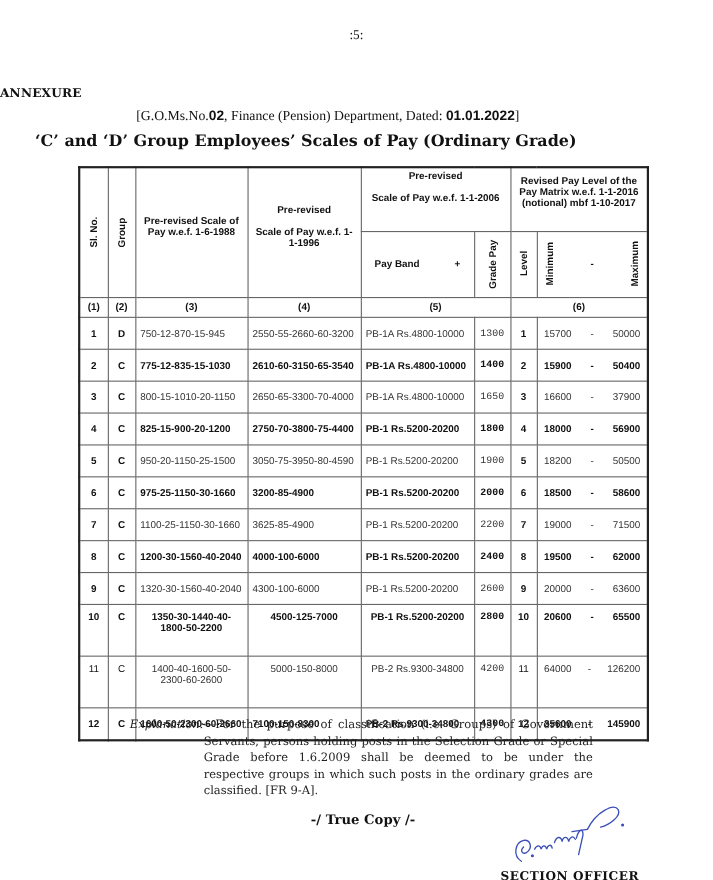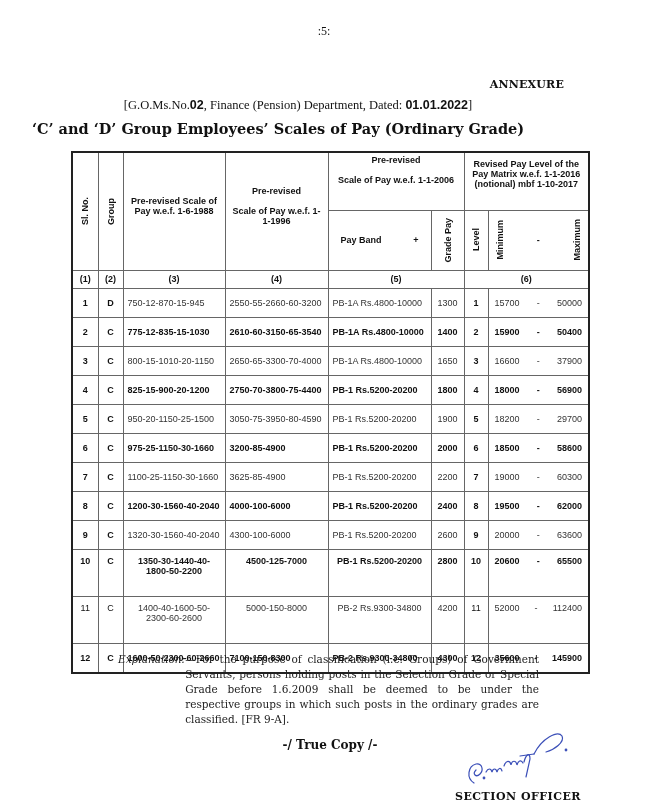--- a/index.html
+++ b/index.html
@@ -1,33 +1,33 @@
 <!DOCTYPE html>
 <html><head>
 <meta charset="utf-8">
 <style>
   html, body { margin: 0; padding: 0; background: #ffffff; }
   body { width: 648px; height: 800px; position: relative; overflow: hidden; color: #111; }
   .page-no { position: absolute; top: 24px; left: 0; width: 648px; text-align: center; font-family: "Liberation Serif", serif; font-size: 12px; }
-  .annexure { position: absolute; top: 78px; left: 0; width: 564px; text-align: right; font-family: "DejaVu Serif", serif; font-weight: bold; font-size: 11px; letter-spacing: 0.2px; }
+  .annexure { position: absolute; top: 78px; left: 0; width: 564px; text-align: left; font-family: "DejaVu Serif", serif; font-weight: bold; font-size: 11px; letter-spacing: 0.2px; }
   .go-ref { position: absolute; top: 98px; left: 0; width: 596px; text-align: center; font-family: "Liberation Serif", serif; font-size: 12.5px; }
   .go-ref b { font-family: "Liberation Sans", sans-serif; font-weight: bold; }
   .doc-title { position: absolute; top: 120px; left: 0; width: 556px; text-align: center; font-family: "DejaVu Serif", serif; font-weight: bold; font-size: 14.5px; }
 
   table.pay { position: absolute; top: 151px; left: 71px; width: 517px; border-collapse: collapse; table-layout: fixed; font-family: "Liberation Sans", sans-serif; font-size: 9px; border: 2px solid #222; }
   table.pay td, table.pay th { border: 1px solid #666; padding: 0 4px; vertical-align: middle; }
   table.pay th { font-weight: bold; font-size: 9px; text-align: center; }
   .vtext { writing-mode: vertical-rl; transform: rotate(180deg); white-space: nowrap; margin: 0 auto; }
   .h-top { height: 58px; }
   .h-sub { height: 60px; }
   .h-num td { height: 17px; text-align: center; font-weight: bold; }
   tr.row td { height: 28px; }
   tr.row.tall td { height: 40px; vertical-align: top; padding-top: 6px; text-align: center; }
   tr.row.bold td { font-weight: bold; }
-  td.c { text-align: center; }
+  td.c { text-align: center; font-family: Liberation Mono, monospace; }
   td.sl, td.grp, td.lvl { text-align: center; font-weight: bold; }
   tr.row.plain11 td.sl, tr.row.plain11 td.grp, tr.row.plain11 td.lvl { font-weight: normal; color: #444; }
   tr.row:not(.bold) td { color: #333; }
   tr.row:not(.bold) td.sl, tr.row:not(.bold) td.grp, tr.row:not(.bold) td.lvl { color: #111; }
   .minmax { display: flex; justify-content: space-between; align-items: center; padding: 0 2px; }
   .hdr-sep { display: flex; justify-content: space-between; padding: 0 8px; }
 
   .explanation { position: absolute; top: 652px; left: 118px; width: 421px; font-family: "DejaVu Serif", serif; font-size: 10.5px; line-height: 15px; color: #222; }
   .explanation .lead { font-style: italic; }
   .explanation .body { text-align: justify; }
@@ -179,21 +179,21 @@
         <td class="grp">C</td>
         <td>950-20-1150-25-1500</td>
         <td>3050-75-3950-80-4590</td>
         <td>PB-1 Rs.5200-20200</td>
         <td class="c">1900</td>
         <td class="lvl">5</td>
         <td>
           <div class="minmax">
             <span>18200</span>
             <span>-</span>
-            <span>29700</span>
+            <span>50500</span>
           </div>
         </td>
       </tr>
       <tr class="row bold">
         <td class="sl">6</td>
         <td class="grp">C</td>
         <td>975-25-1150-30-1660</td>
         <td>3200-85-4900</td>
         <td>PB-1 Rs.5200-20200</td>
         <td class="c">2000</td>
@@ -211,21 +211,21 @@
         <td class="grp">C</td>
         <td>1100-25-1150-30-1660</td>
         <td>3625-85-4900</td>
         <td>PB-1 Rs.5200-20200</td>
         <td class="c">2200</td>
         <td class="lvl">7</td>
         <td>
           <div class="minmax">
             <span>19000</span>
             <span>-</span>
-            <span>60300</span>
+            <span>71500</span>
           </div>
         </td>
       </tr>
       <tr class="row bold">
         <td class="sl">8</td>
         <td class="grp">C</td>
         <td>1200-30-1560-40-2040</td>
         <td>4000-100-6000</td>
         <td>PB-1 Rs.5200-20200</td>
         <td class="c">2400</td>
@@ -273,23 +273,23 @@
       <tr class="row tall plain11">
         <td class="sl">11</td>
         <td class="grp">C</td>
         <td>1400-40-1600-50-2300-60-2600</td>
         <td>5000-150-8000</td>
         <td>PB-2 Rs.9300-34800</td>
         <td class="c">4200</td>
         <td class="lvl">11</td>
         <td>
           <div class="minmax">
-            <span>52000</span>
-            <span>-</span>
-            <span>112400</span>
+            <span>64000</span>
+            <span>-</span>
+            <span>126200</span>
           </div>
         </td>
       </tr>
       <tr class="row bold">
         <td class="sl">12</td>
         <td class="grp">C</td>
         <td>1600-50-2300-60-2660</td>
         <td>7100-150-8300</td>
         <td>PB-2 Rs.9300-34800</td>
         <td class="c">4300</td>

